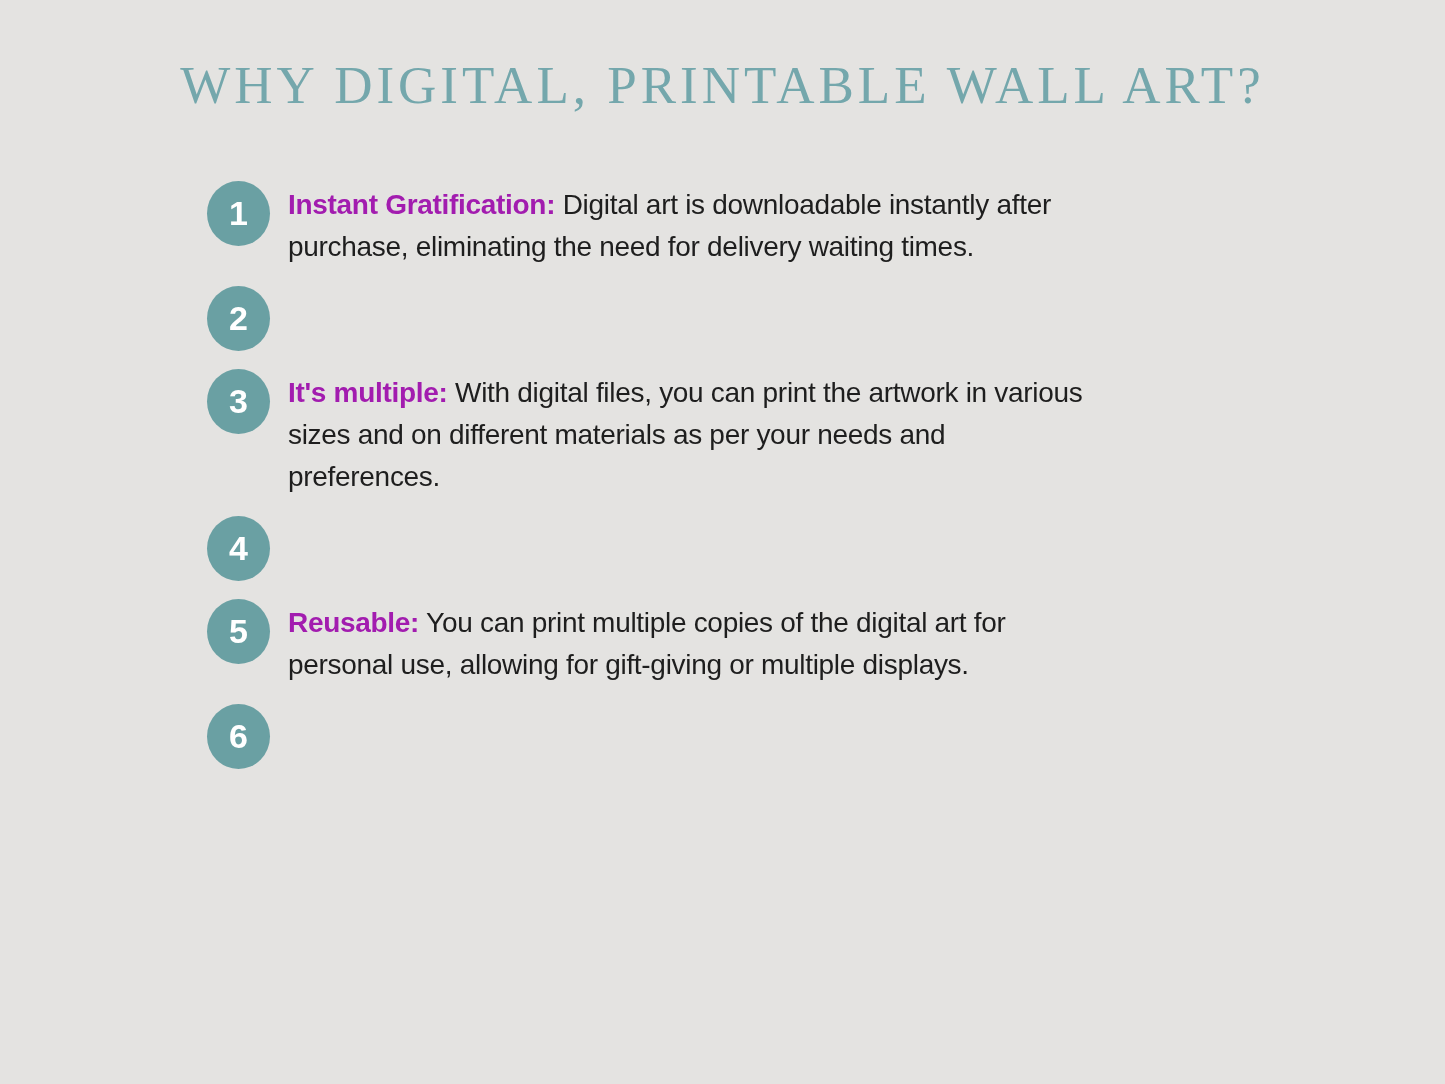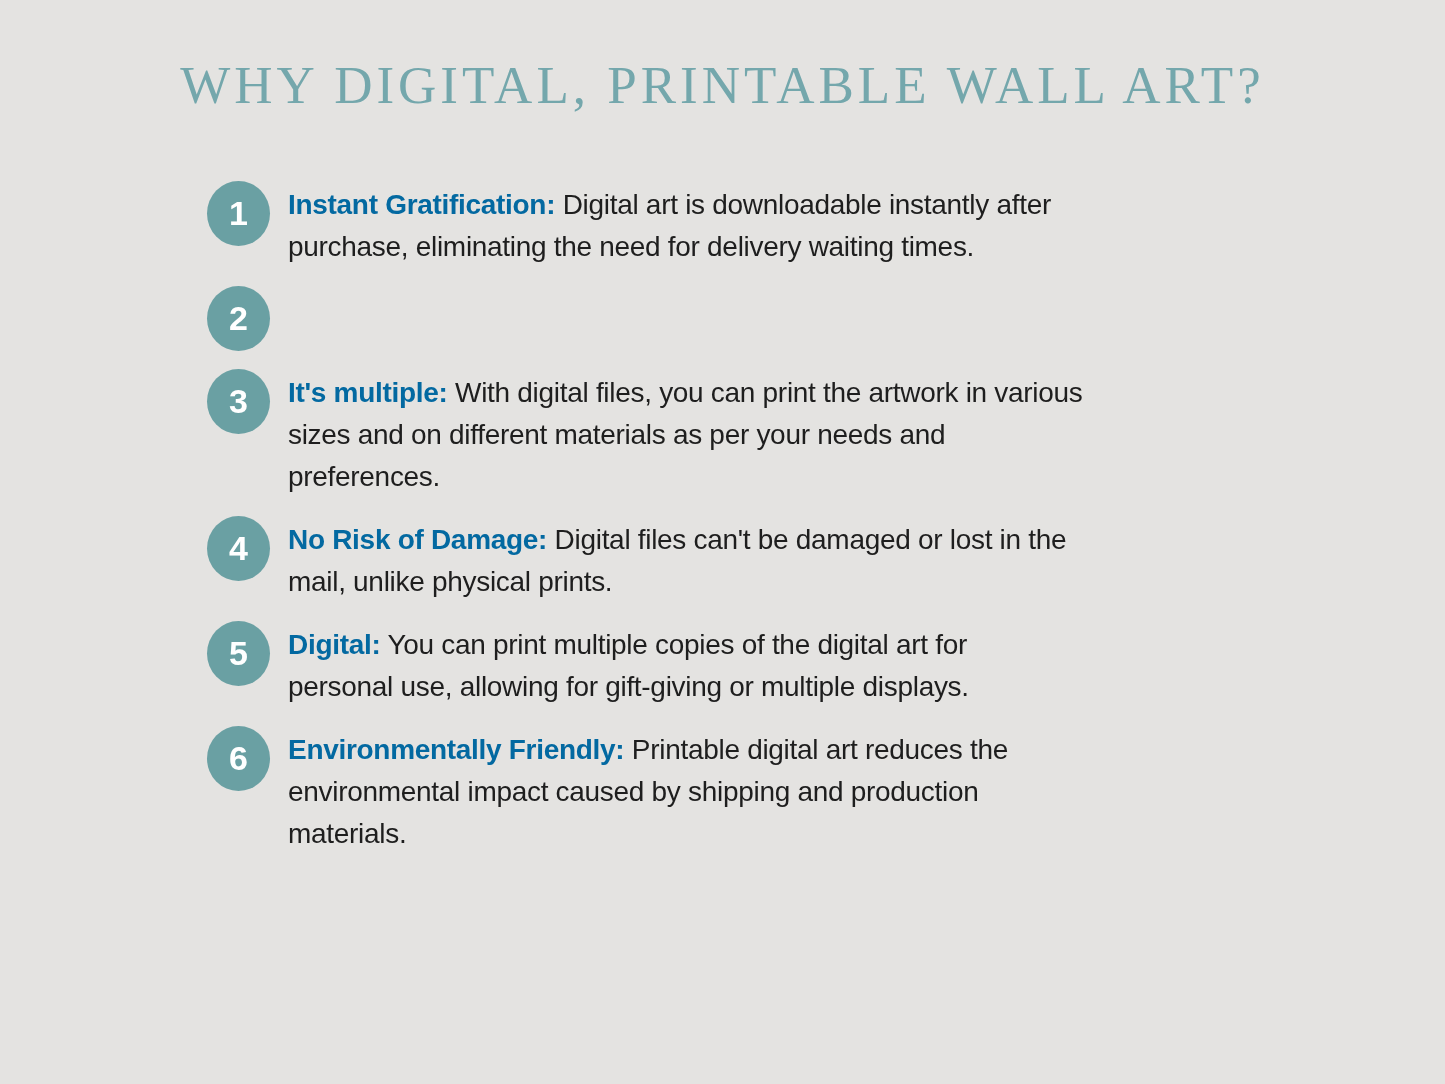--- a/index.html
+++ b/index.html
@@ -58,21 +58,21 @@
     font-weight:700;
   }
   .benefit-text{
     font-size:28px;
     line-height:42px;
     letter-spacing:-0.3px;
     max-width:1040px;
   }
   .benefit-text strong{
     font-weight:700;
-    color:#0369a1;
+    color:#a21caf;
   }
   .benefit-body{
     white-space:pre-wrap;
   }
 </style>
 </head>
 <body>
 
 <main class="poster">
   <h1 class="title">WHY DIGITAL, PRINTABLE WALL ART?</h1>
@@ -96,39 +96,28 @@
     <p class="benefit-text">
       <strong>It's multiple:</strong>
       <span class="benefit-body">With digital files, you can print the artwork in various
 sizes and on different materials as per your needs and
 preferences.</span>
     </p>
   </li>
 
   <li class="benefit-item">
     <span class="num-badge">4</span>
-    <p class="benefit-text">
-      <strong>No Risk of Damage:</strong>
-      <span class="benefit-body">Digital files can't be damaged or lost in the
-mail, unlike physical prints.</span>
-    </p>
   </li>
 
   <li class="benefit-item">
     <span class="num-badge">5</span>
     <p class="benefit-text">
-      <strong>Digital:</strong>
+      <strong>Reusable:</strong>
       <span class="benefit-body">You can print multiple copies of the digital art for
 personal use, allowing for gift-giving or multiple displays.</span>
     </p>
   </li>
 
   <li class="benefit-item">
     <span class="num-badge">6</span>
-    <p class="benefit-text">
-      <strong>Environmentally Friendly:</strong>
-      <span class="benefit-body">Printable digital art reduces the
-environmental impact caused by shipping and production
-materials.</span>
-    </p>
   </li>
 </ol>
 </main>
 
 </body></html>

